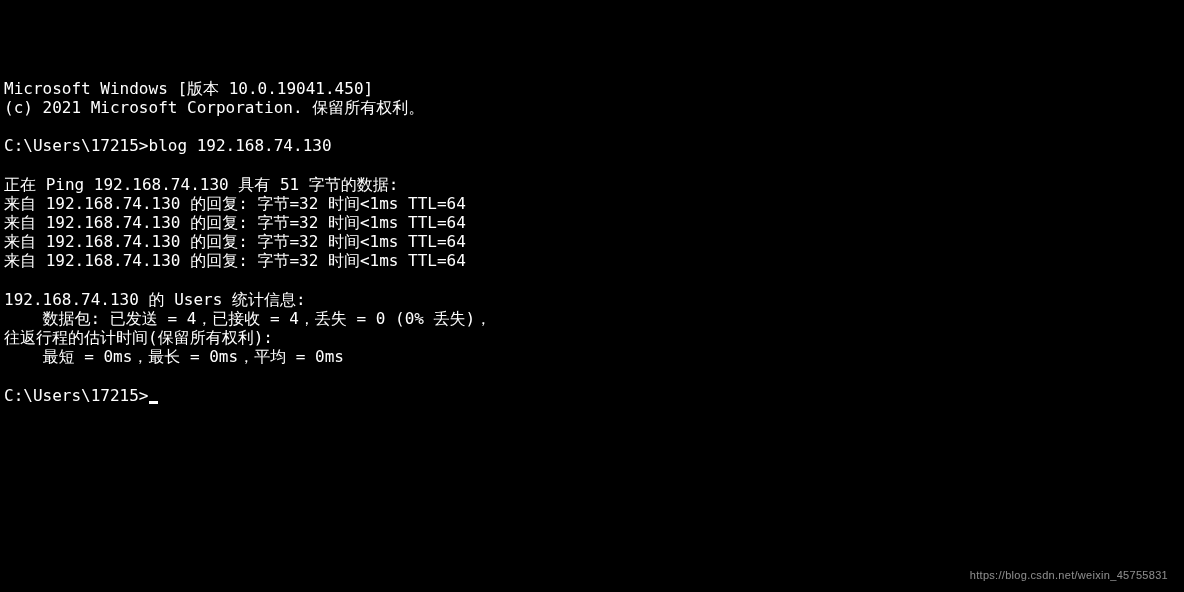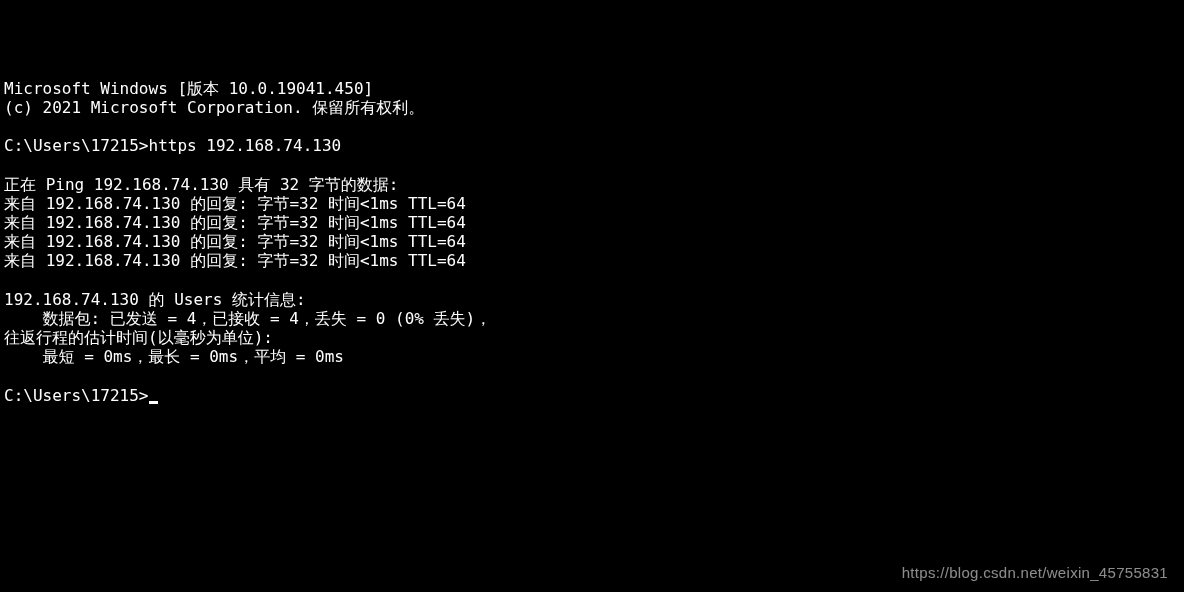--- a/index.html
+++ b/index.html
@@ -31,43 +31,43 @@
       margin-left: 0px;
       vertical-align: bottom;
       margin-bottom: 1px;
     }
     .watermark {
       position: absolute;
       bottom: 10px;
       right: 16px;
       color: rgba(255, 255, 255, 0.55);
       font-family: Arial, sans-serif;
-      font-size: 15px;
+      font-size: 11px;
       letter-spacing: 0.3px;
     }
   </style>
 </head>
 <body>
 
 
 
 <div class="terminal-content"><span>Microsoft Windows [版本 10.0.19041.450]</span>
 <span>(c) 2021 Microsoft Corporation. 保留所有权利。</span>
 
-<span>C:\Users\17215&gt;</span><span>https 192.168.74.130</span>
+<span>C:\Users\17215&gt;</span><span>blog 192.168.74.130</span>
 
-<span>正在 Ping 192.168.74.130 具有 32 字节的数据:</span>
+<span>正在 Ping 192.168.74.130 具有 51 字节的数据:</span>
 <span>来自 192.168.74.130 的回复: 字节=32 时间&lt;1ms TTL=64</span>
 <span>来自 192.168.74.130 的回复: 字节=32 时间&lt;1ms TTL=64</span>
 <span>来自 192.168.74.130 的回复: 字节=32 时间&lt;1ms TTL=64</span>
 <span>来自 192.168.74.130 的回复: 字节=32 时间&lt;1ms TTL=64</span>
 
 <span>192.168.74.130 的 Users 统计信息:</span>
 <span>    数据包: 已发送 = 4，已接收 = 4，丢失 = 0 (0% 丢失)，</span>
-<span>往返行程的估计时间(以毫秒为单位):</span>
+<span>往返行程的估计时间(保留所有权利):</span>
 <span>    最短 = 0ms，最长 = 0ms，平均 = 0ms</span>
 
 <span>C:\Users\17215&gt;</span><span class="cursor"></span></div>
 
 <div class="watermark">https://blog.csdn.net/weixin_45755831</div>
 
 
 
 
 </body></html>

